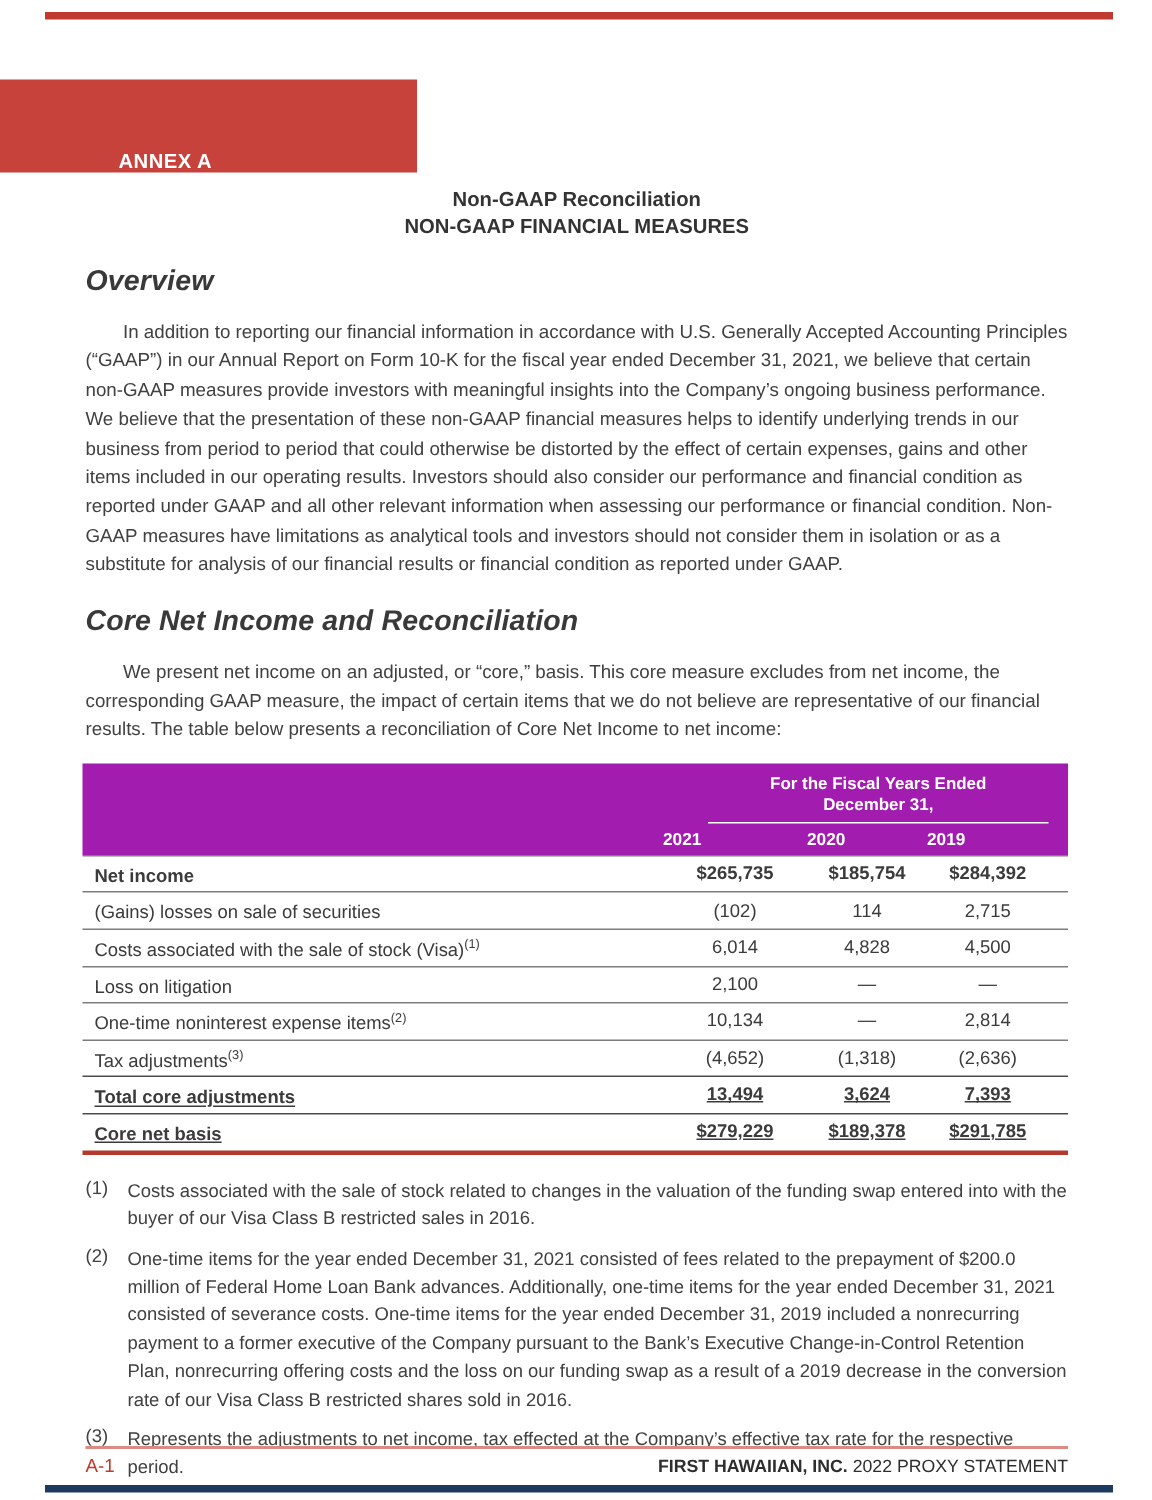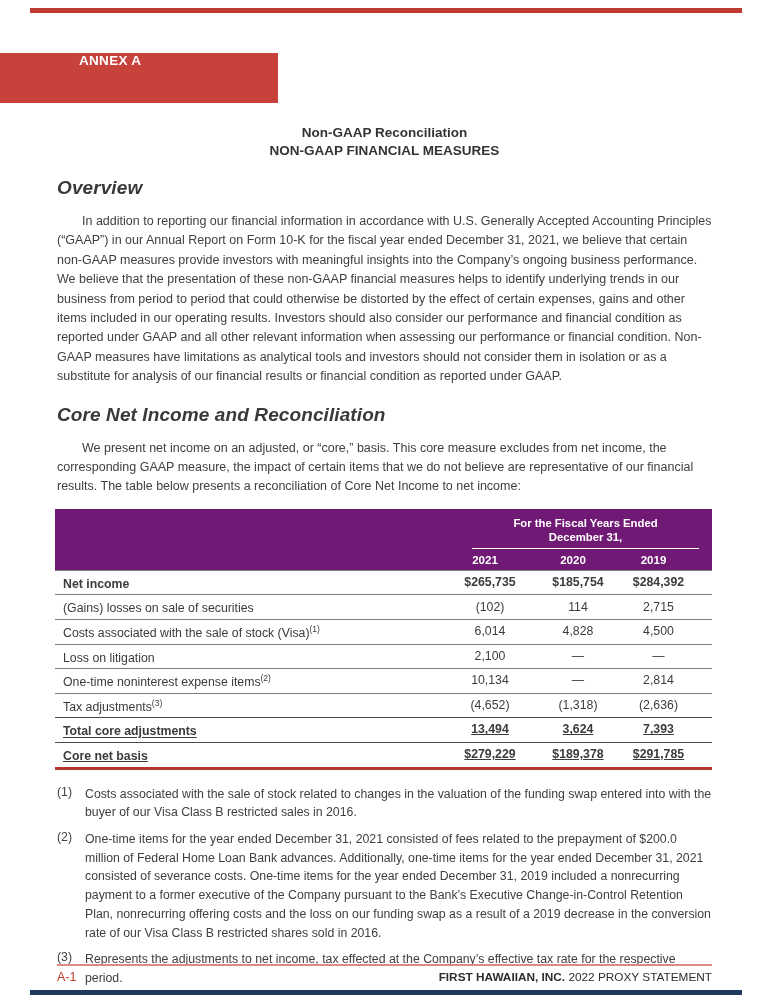--- a/index.html
+++ b/index.html
@@ -14,58 +14,58 @@
   }
   .top-rule {
     position: absolute; left: 30px; right: 26px; top: 8px; height: 5px;
     background: #bf3a2f;
   }
   .bottom-rule {
     position: absolute; left: 30px; right: 26px; bottom: 5px; height: 5px;
     background: #1f3a60;
   }
   .annex-box {
-    position: absolute; left: 0; top: 53px; width: 278px; height: 50px;
+    position: absolute; left: 0; top: 53px; width: 278px; height: 62px;
     background: #c8423c;
-    display: flex; align-items: flex-start;
+    display: flex; align-items: flex-end;
     padding-left: 79px;
   }
   .annex-box .annex-label {
     color: #ffffff; font-weight: bold; font-size: 13.5px; letter-spacing: .3px;
   }
   .content { position: absolute; left: 57px; top: 110px; width: 655px; }
   .doc-title { text-align: center; margin-top: 14px; line-height: 18px; }
   .doc-title div { font-weight: bold; font-size: 13.5px; color: #333333; }
   h1.sec {
     font-size: 19px; font-weight: bold; color: #393939;
     margin-top: 17px; margin-bottom: 13px; letter-spacing: .1px; font-style: italic;
   }
   p.body-text {
     font-size: 12.5px; line-height: 19.4px; color: #404040;
     text-indent: 25px; margin-bottom: 12px;
   }
   
   .tbl { margin-left: -2px; margin-top: 6px; width: 657px; border-bottom: 3px solid #b5382f; }
   .tbl-head {
-    background: #701a75; color: #ffffff;
+    background: #a21caf; color: #ffffff;
     display: grid; grid-template-columns: 1fr 96px 80px 81px;
     padding: 7px 13px 4px 8px;
   }
   .head-group {
     grid-column: 2 / 5; margin-left: 30px;
     border-bottom: 1px solid #ffffff; padding-bottom: 4px;
     text-align: center; font-weight: bold; font-size: 11.3px; line-height: 14px;
   }
   .head-years {
     grid-column: 1 / 5;
     display: grid; grid-template-columns: 1fr 96px 80px 81px;
     padding-top: 5px;
   }
   .head-years span {
-    font-weight: bold; font-size: 11.5px; text-align: center; padding-right: 10px;
+    font-weight: bold; font-size: 11.5px; text-align: left; padding-right: 10px;
   }
   .trow {
     display: grid; grid-template-columns: 1fr 96px 80px 81px;
     padding: 3px 13px 3px 8px;
     font-size: 12.3px; line-height: 13.5px;
     border-top: 1px solid #7d7d7d;
     align-items: center; color: #3b3b3b;
   }
   .trow:first-of-type { border-top: none; }
   .trow.dark-top { border-top: 1px solid #4a4a4a; text-decoration: underline; }

